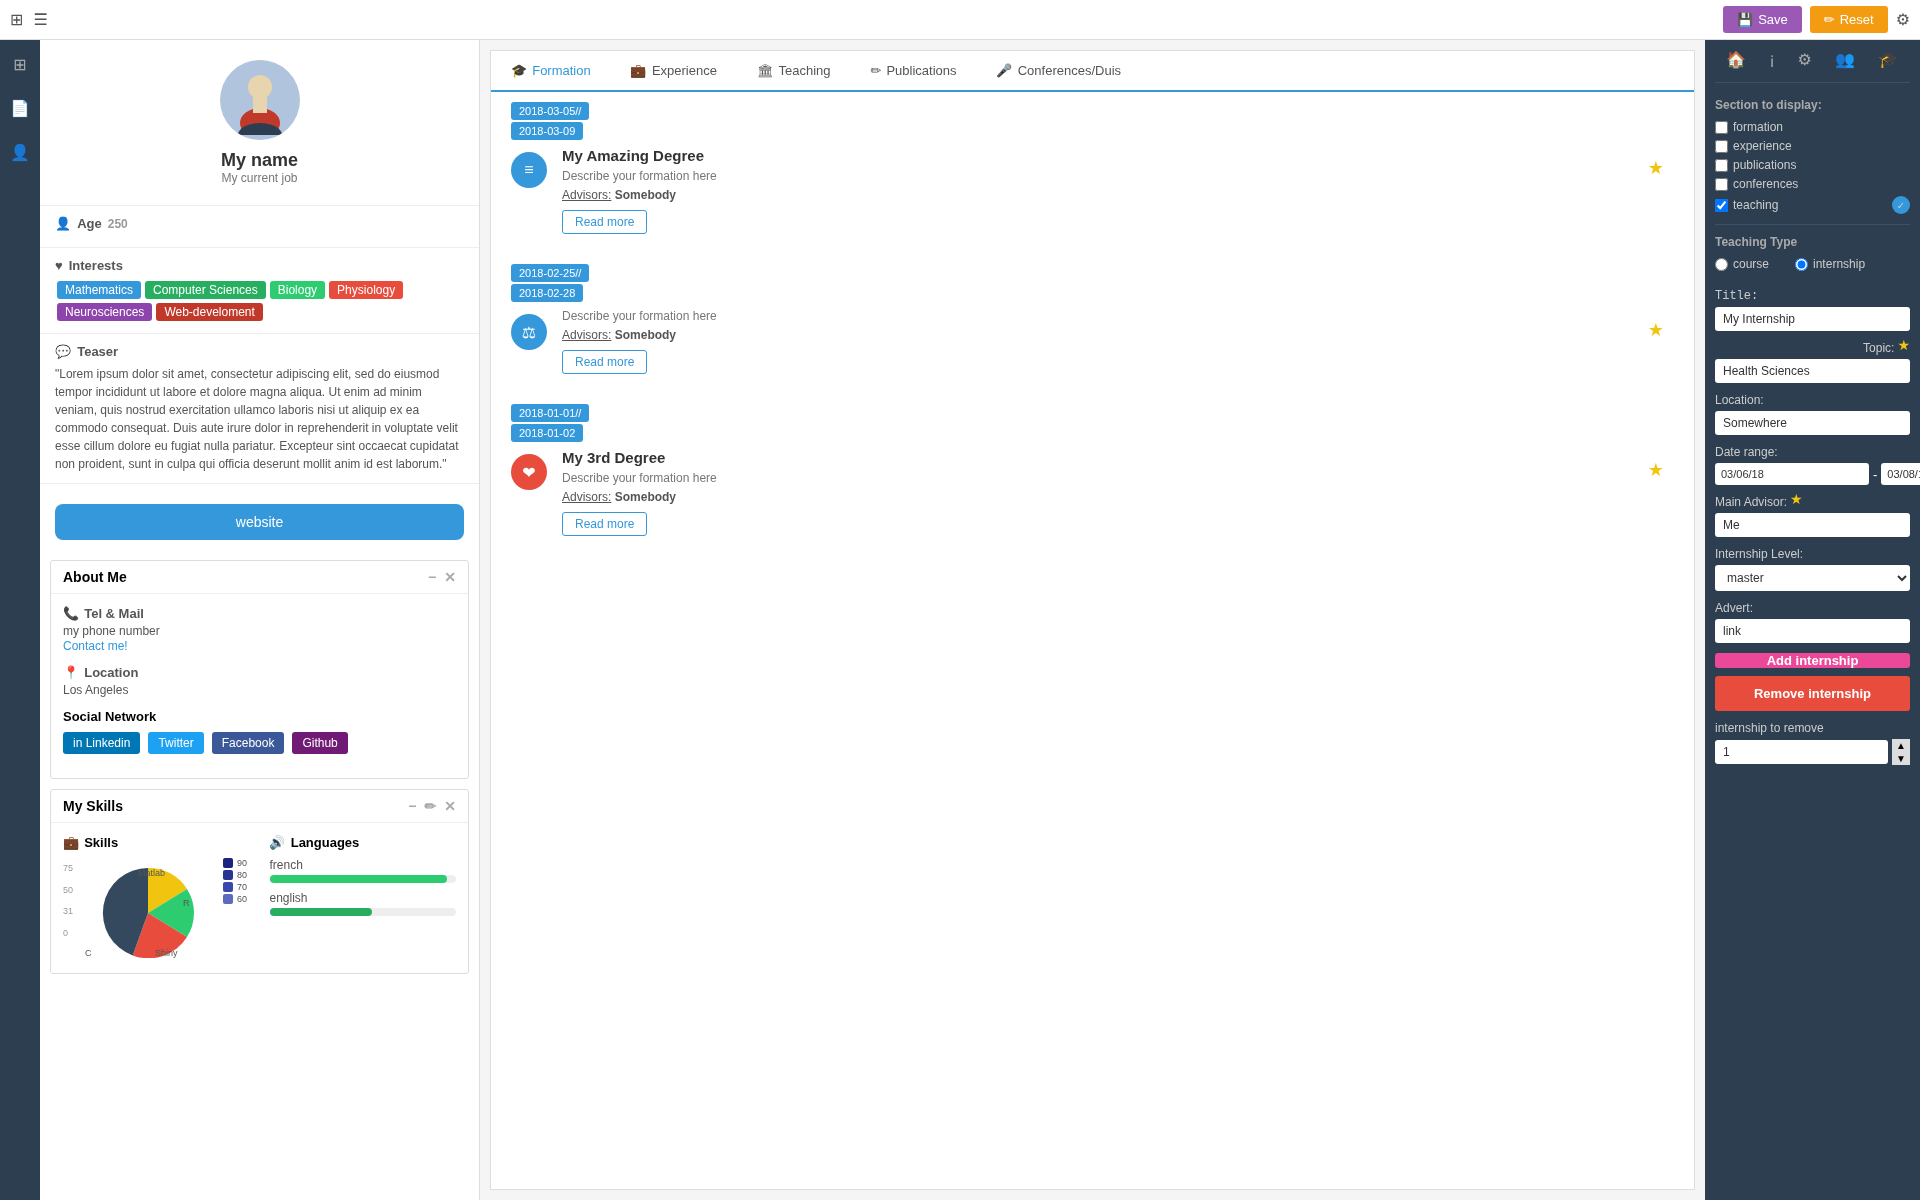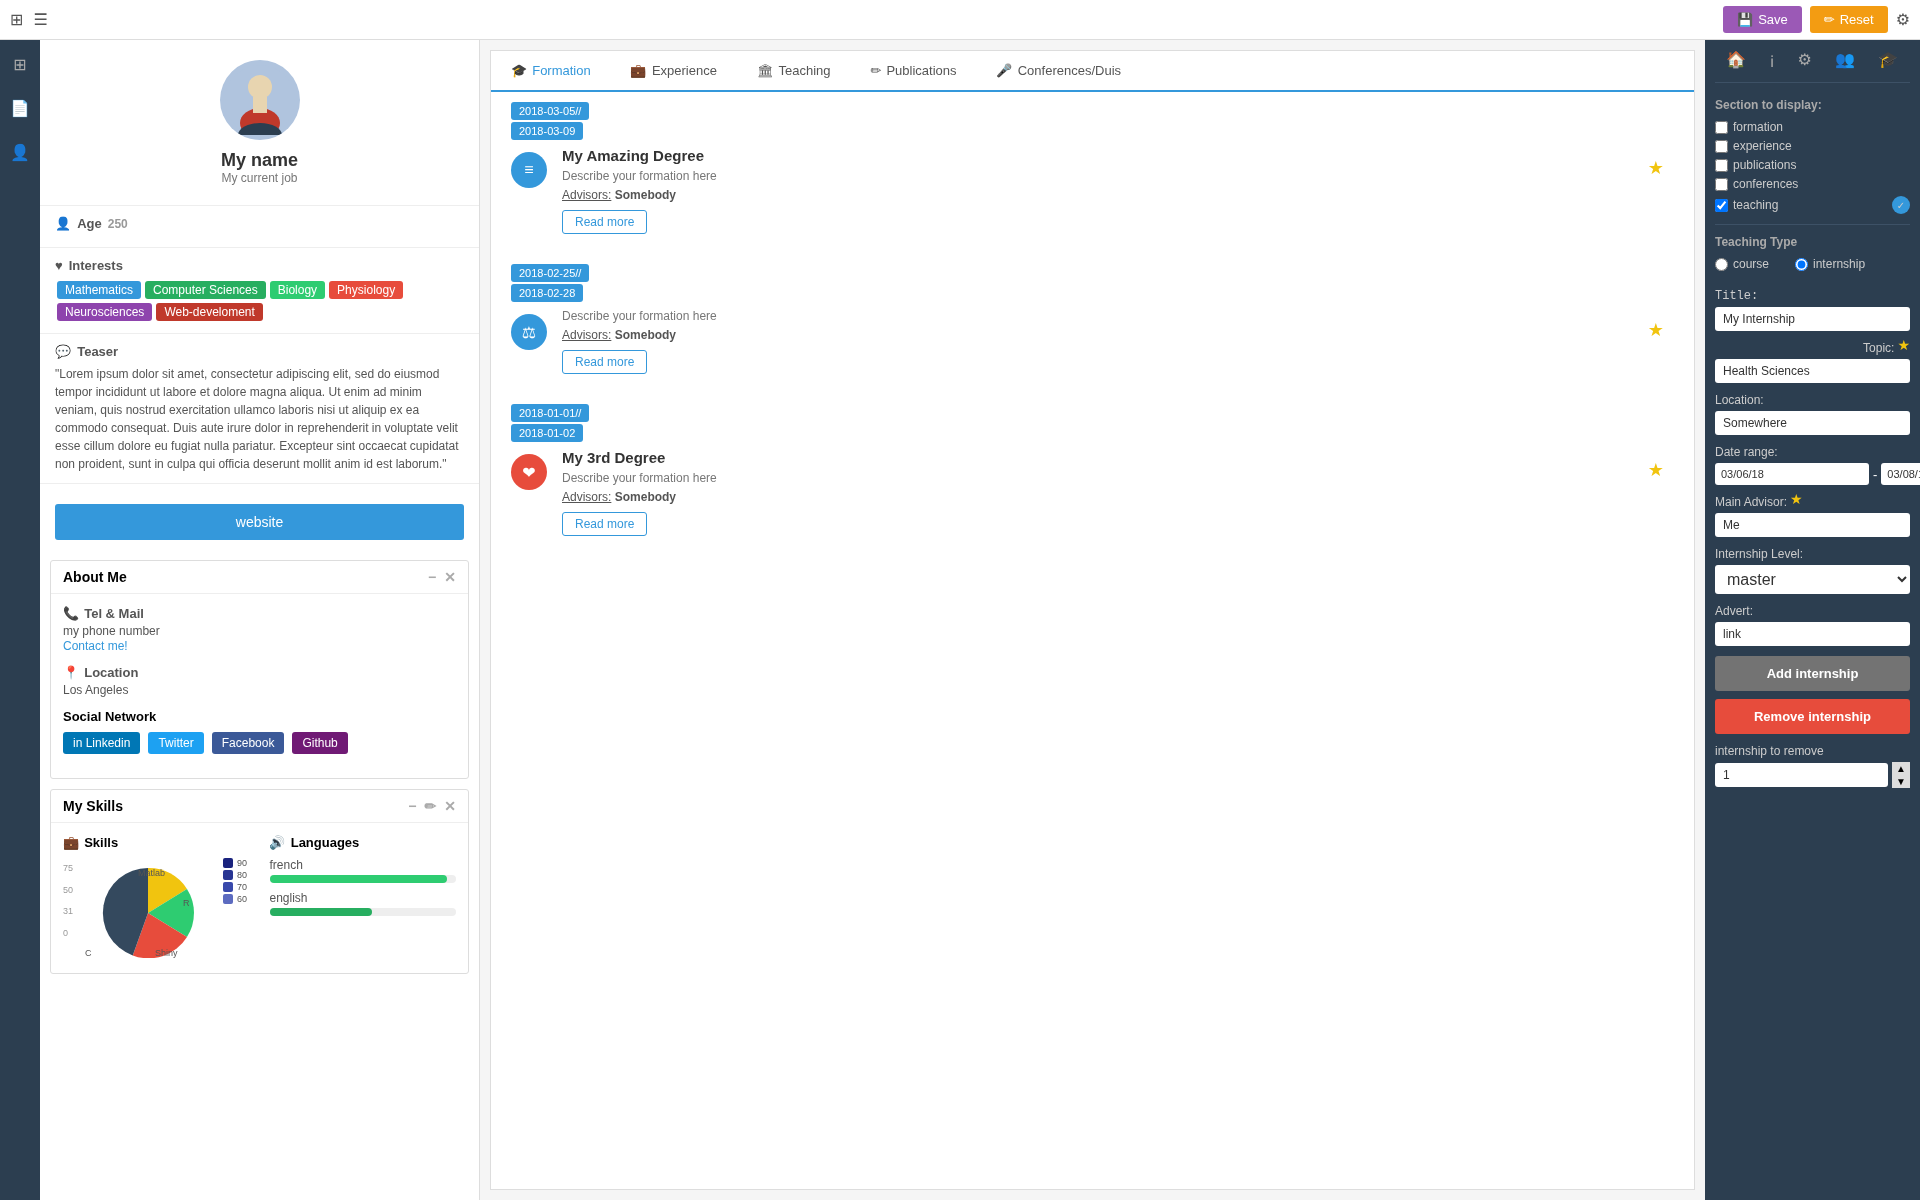--- a/index.html
+++ b/index.html
@@ -158,21 +158,21 @@
       display: block;
       width: 100%;
       background: #3498db;
       color: #fff;
       border: none;
       padding: 10px;
       text-align: center;
       cursor: pointer;
       font-size: 14px;
       margin-top: 10px;
-      border-radius: 3px;
+      border-radius: 8px;
     }
 
     
     .card {
       background: #fff;
       border: 1px solid #ddd;
       margin: 10px;
       border-radius: 3px;
     }
     .card-header {
@@ -342,33 +342,32 @@
       border-radius: 3px;
       font-size: 11px;
       color: #333;
     }
     .right-select {
       width: 100%;
       padding: 5px 8px;
       background: #fff;
       border: none;
       border-radius: 3px;
-      font-size: 16px;
+      font-size: 12px;
       color: #333;
       appearance: auto;
     }
 
     .star-required { color: #f1c40f; font-size: 14px; margin-left: 3px; }
 
     .btn-add-internship {
       width: 100%;
-      background: #737373;
-      color: #fff;
-      border: none;
-      padding: 10px;
+      background: #ec4899;
+      color: #fff;
+      border: none;
       border-radius: 3px;
       font-size: 13px;
       cursor: pointer;
       margin-top: 10px;
       font-weight: bold;
     }
     .btn-remove-internship {
       width: 100%;
       background: #e74c3c;
       color: #fff;

